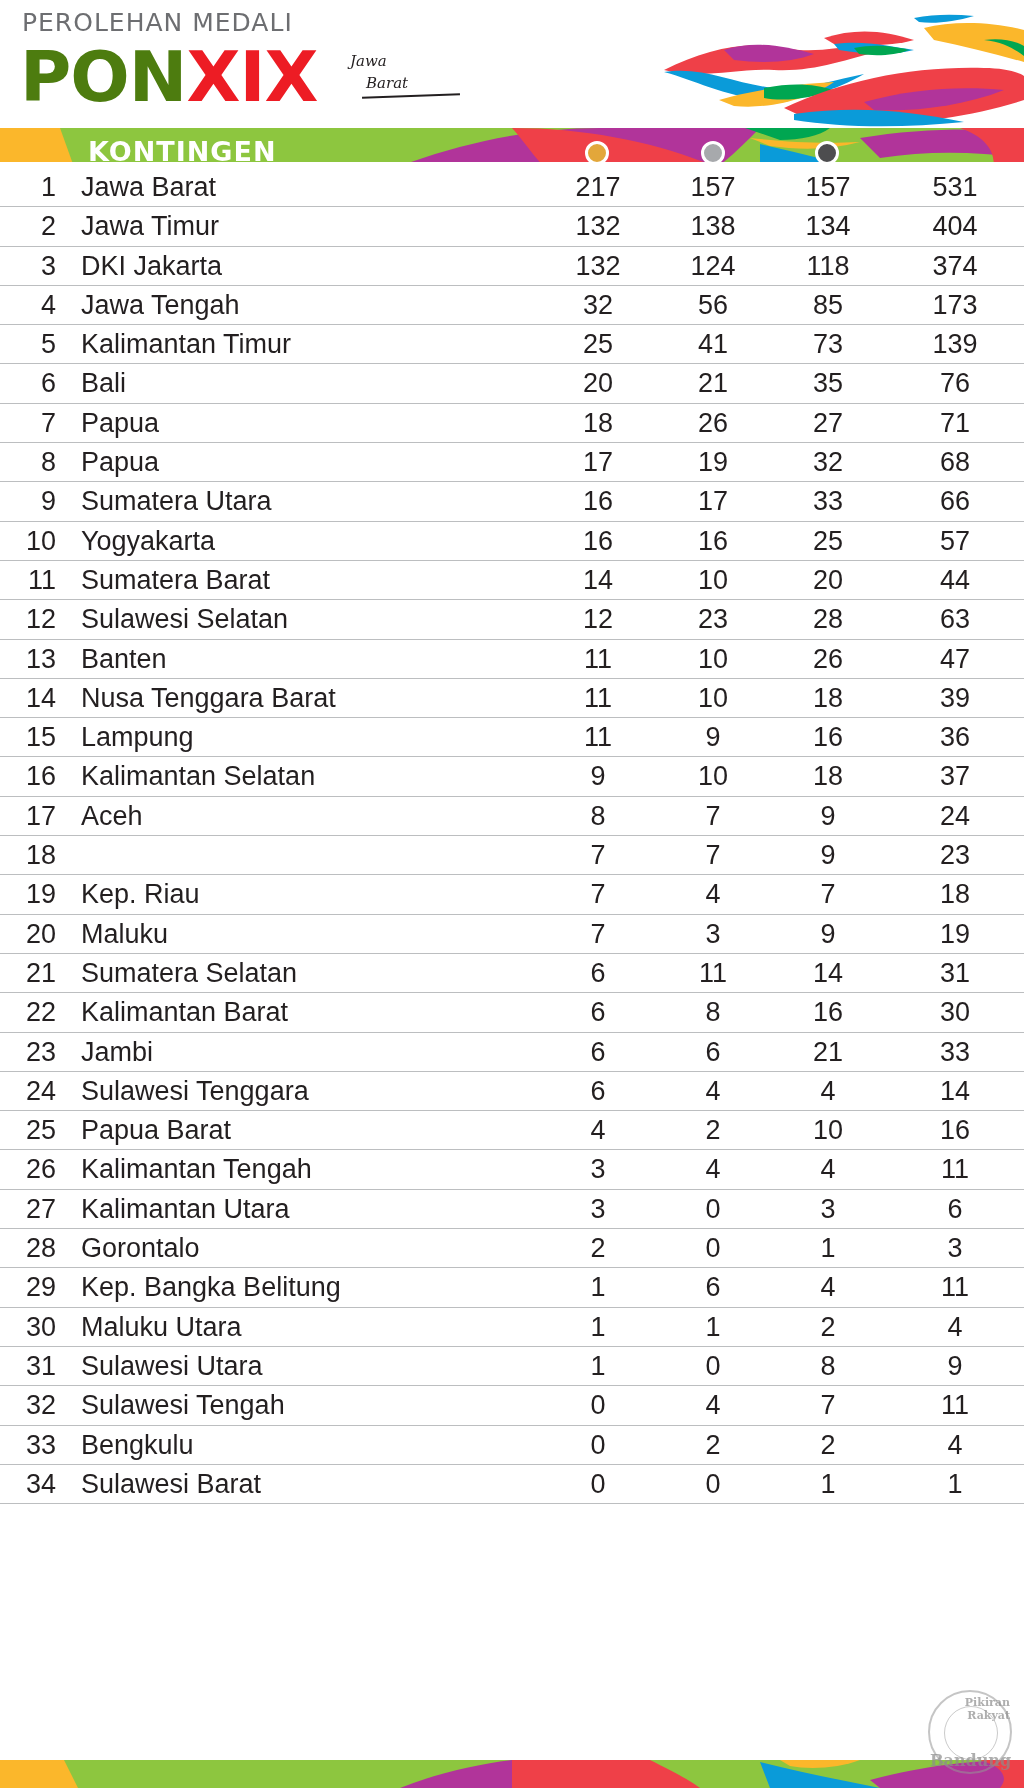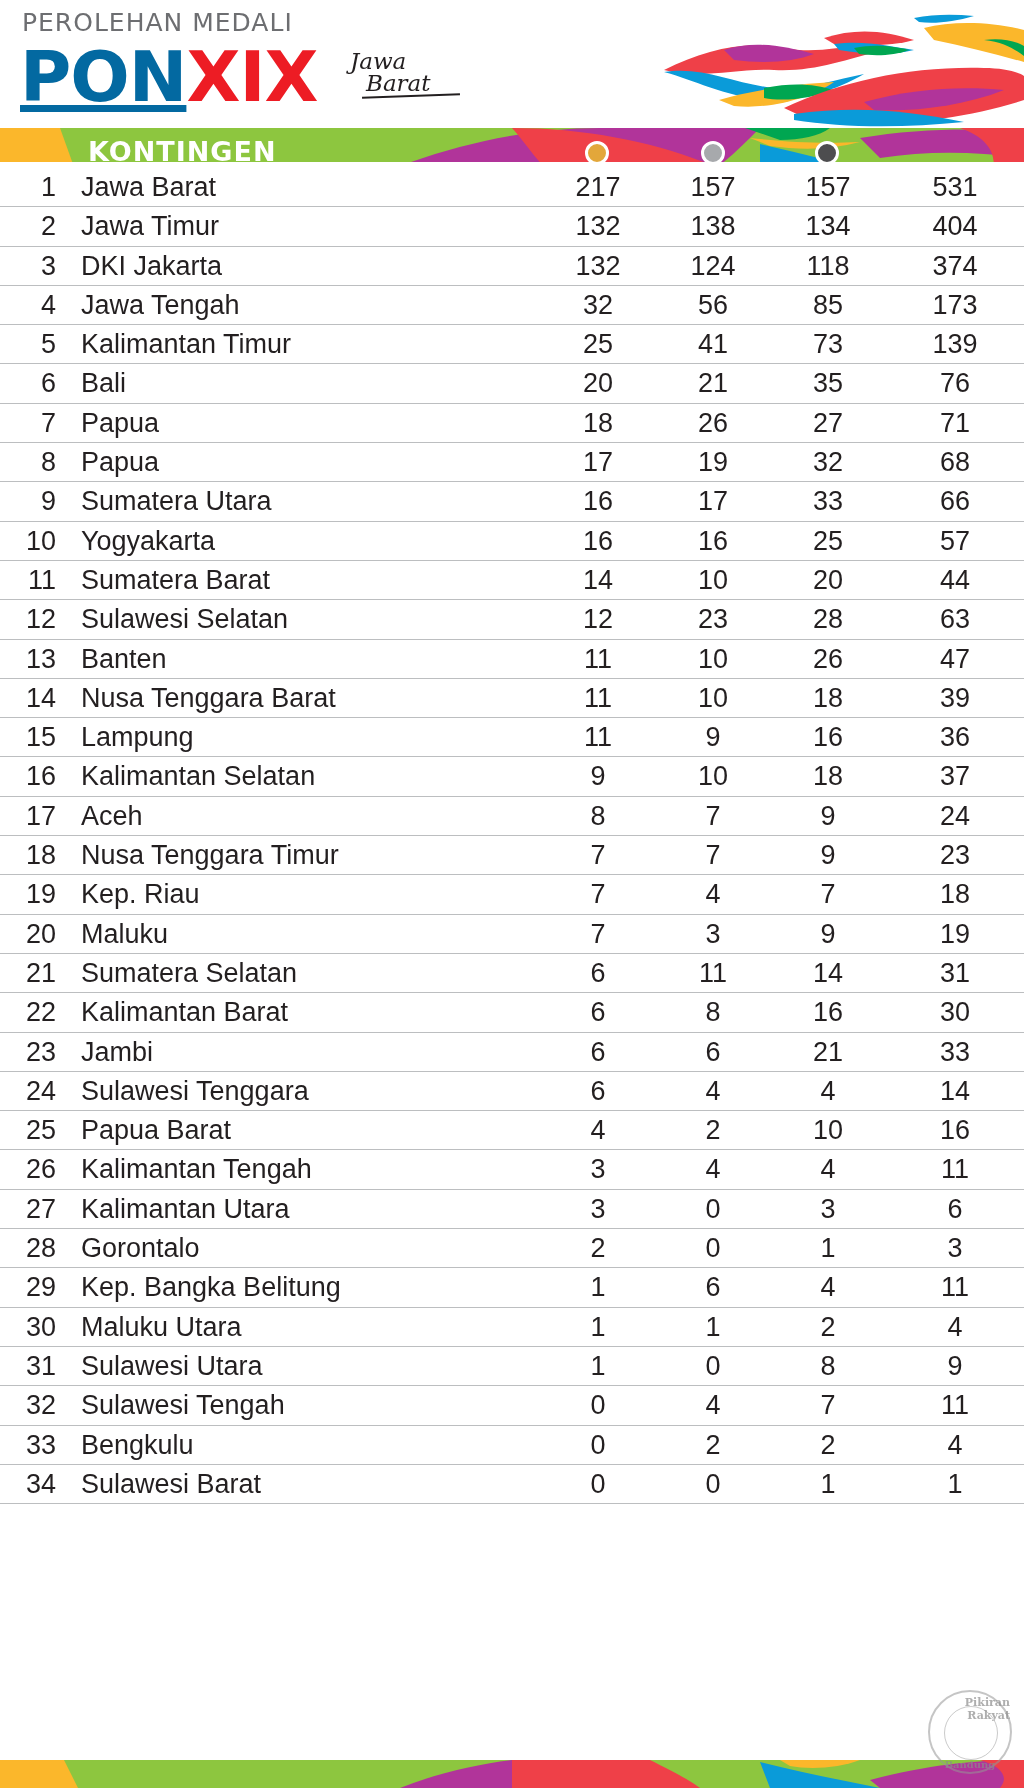--- a/index.html
+++ b/index.html
@@ -1,21 +1,21 @@
 <!DOCTYPE html>
 <html><head>
 <meta charset="utf-8">
 <style>
   html,body{margin:0;padding:0;background:#fff;}
   body{width:1024px;height:1788px;position:relative;overflow:hidden;font-family:"Liberation Sans","DejaVu Sans",sans-serif;color:#231f20;}
   .hdr-sub{position:absolute;left:22px;top:8px;font-family:"DejaVu Sans",sans-serif;font-weight:normal;font-size:25px;letter-spacing:1px;color:#6d6e71;}
   .logo{position:absolute;left:20px;top:42px;font-family:"DejaVu Sans",sans-serif;font-weight:bold;font-size:70px;line-height:1;letter-spacing:-1px;}
-  .logo .pon{color:#0369a1;text-decoration:underline;}
+  .logo .pon{color:#4d7c0f;}
   .logo .xix{color:#ed1c24;}
-  .script{position:absolute;left:350px;top:50px;font-family:"DejaVu Serif",serif;font-style:italic;font-size:23px;line-height:22px;color:#231f20;}
+  .script{position:absolute;left:350px;top:50px;font-family:"DejaVu Serif",serif;font-style:italic;font-size:15px;line-height:22px;color:#231f20;}
   .script .l2{display:block;padding-left:16px;}
   .script-line{position:absolute;left:362px;top:95px;width:98px;height:1.5px;background:#231f20;transform:rotate(-2deg);}
   .waves{position:absolute;right:0;top:10px;width:360px;height:118px;}
   .band{position:absolute;left:0;width:1024px;height:34px;overflow:hidden;}
   .band svg{position:absolute;left:0;top:0;}
   .band-top{top:128px;}
   .band-bot{top:1760px;height:28px;}
   .band-title{position:absolute;left:88px;top:8px;font-family:"DejaVu Sans",sans-serif;font-weight:bold;font-size:27px;color:#fff;letter-spacing:1px;}
   .medal{position:absolute;top:13px;width:24px;height:24px;border-radius:50%;border:3px solid #fff;box-sizing:border-box;}
   .table{position:absolute;left:0;top:168px;width:1024px;}
@@ -24,21 +24,21 @@
   .row span{position:absolute;top:4px;line-height:30px;white-space:nowrap;}
   .c-rank{left:0;width:56px;text-align:right;}
   .c-name{left:81px;}
   .c-g{left:548px;width:100px;text-align:center;}
   .c-s{left:663px;width:100px;text-align:center;}
   .c-b{left:778px;width:100px;text-align:center;}
   .c-t{left:905px;width:100px;text-align:center;}
   .stamp{position:absolute;left:928px;top:1690px;width:84px;height:84px;border-radius:50%;border:2px solid rgba(150,150,150,.55);box-sizing:border-box;}
   .stamp .in{position:absolute;left:14px;top:14px;width:52px;height:52px;border-radius:50%;border:1.5px solid rgba(150,150,150,.5);}
   .stamp .t1{position:absolute;left:0;top:4px;width:100%;text-align:right;font-family:"DejaVu Serif",serif;font-weight:bold;font-size:11px;color:rgba(140,140,140,.7);}
-  .stamp .t2{position:absolute;left:0;bottom:2px;width:100%;text-align:center;font-family:"DejaVu Serif",serif;font-weight:bold;font-size:10px;color:rgba(140,140,140,.7);}
+  .stamp .t2{position:absolute;left:0;bottom:2px;width:100%;text-align:center;font-family:"DejaVu Serif",serif;font-weight:bold;font-size:16px;color:rgba(140,140,140,.7);}
 </style>
 </head>
 <body>
 
 <div>
   <div class="hdr-sub">PEROLEHAN MEDALI</div>
   <div class="logo">
     <span class="pon">PON</span><span class="xix">XIX</span>
   </div>
   <div class="script">
@@ -215,21 +215,20 @@
     <div class="row">
       <span class="c-rank">17</span>
       <span class="c-name">Aceh</span>
       <span class="c-g">8</span>
       <span class="c-s">7</span>
       <span class="c-b">9</span>
       <span class="c-t">24</span>
     </div>
     <div class="row">
       <span class="c-rank">18</span>
-      <span class="c-name">Nusa Tenggara Timur</span>
       <span class="c-g">7</span>
       <span class="c-s">7</span>
       <span class="c-b">9</span>
       <span class="c-t">23</span>
     </div>
     <div class="row">
       <span class="c-rank">19</span>
       <span class="c-name">Kep. Riau</span>
       <span class="c-g">7</span>
       <span class="c-s">4</span>

